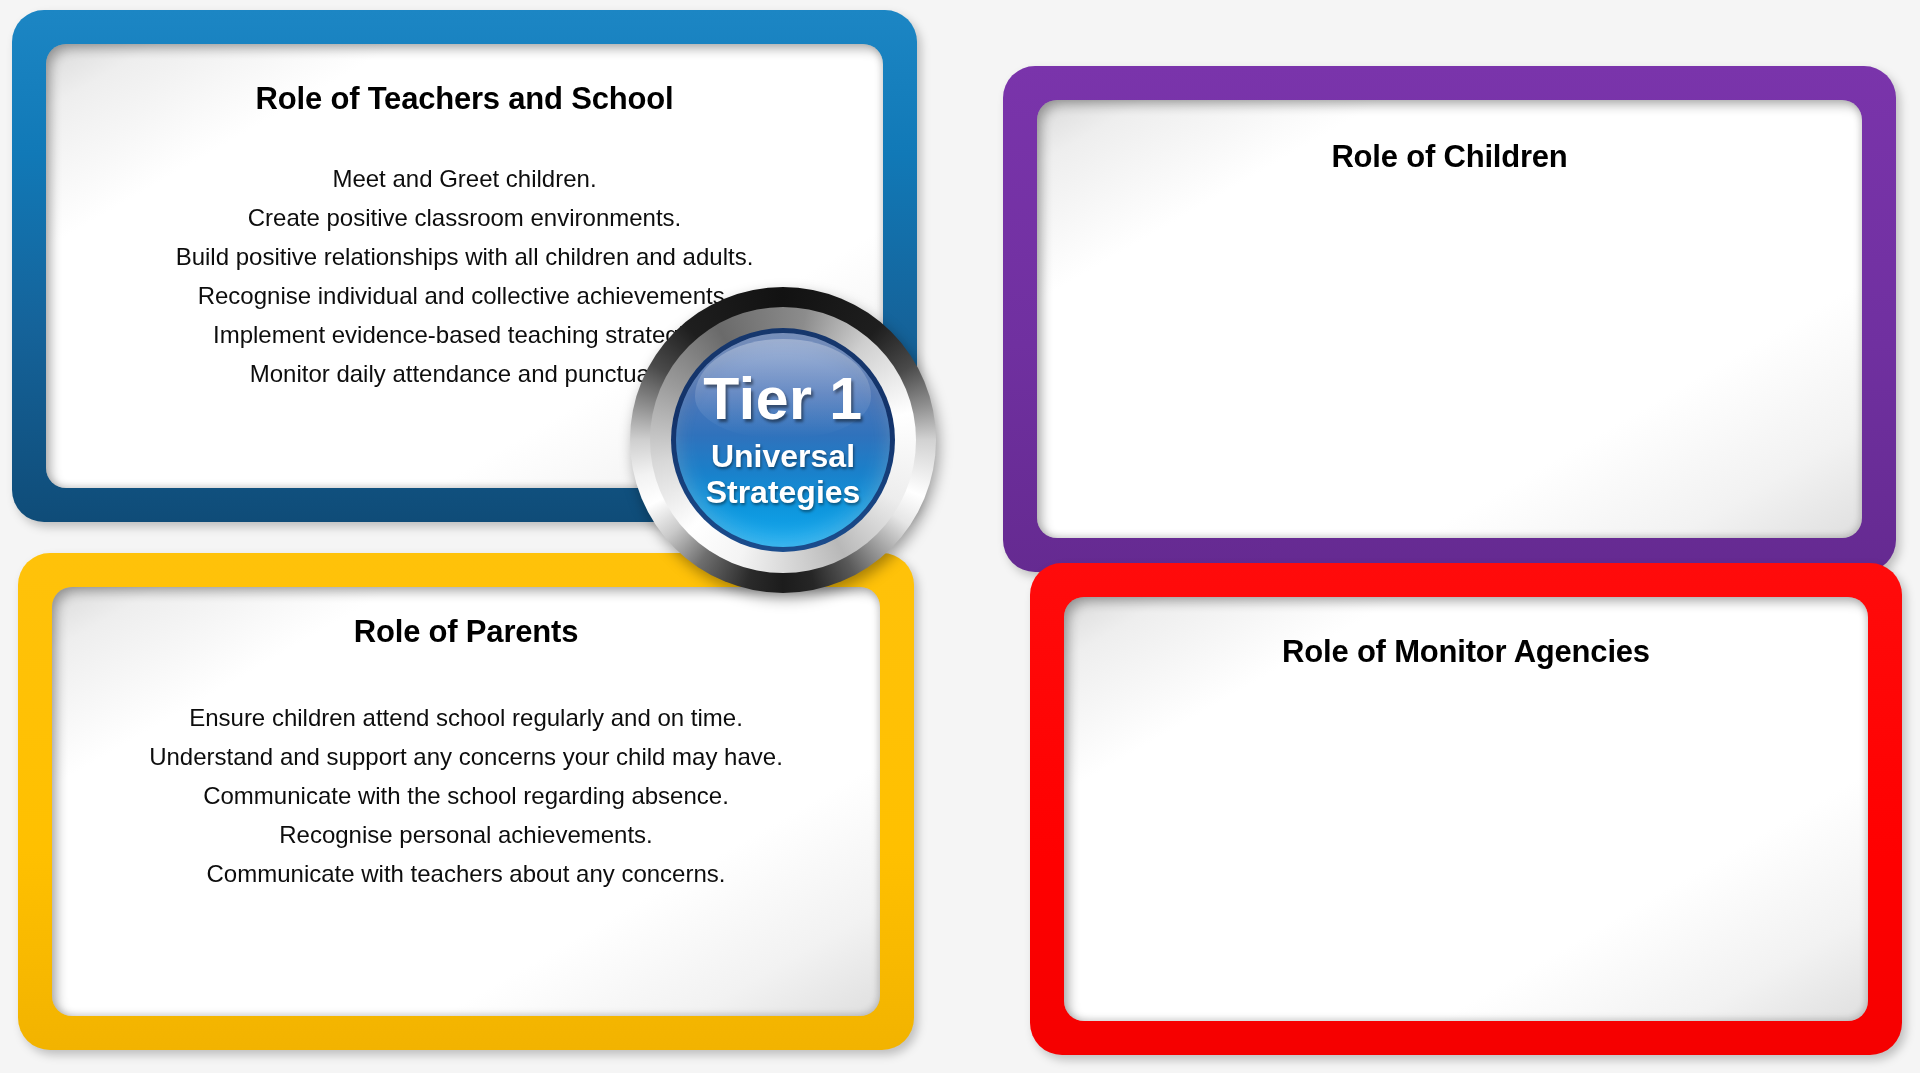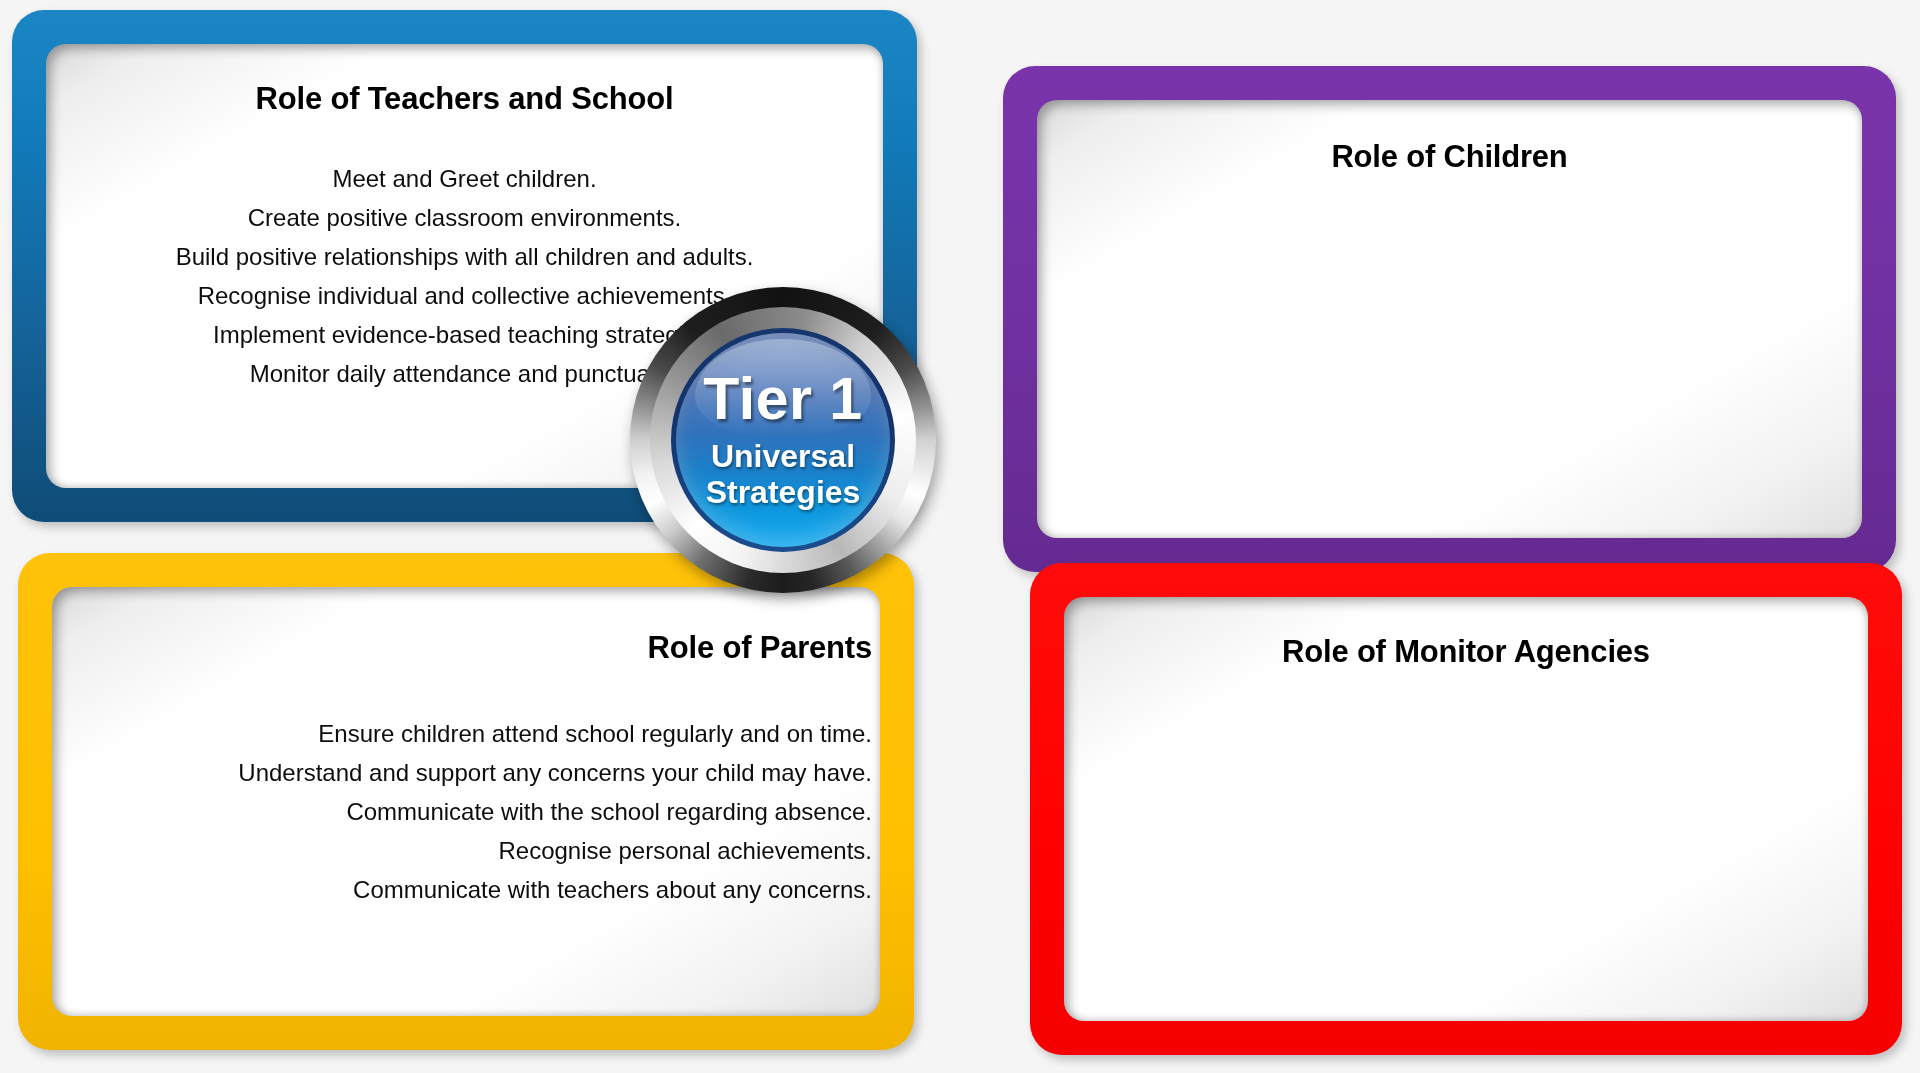--- a/index.html
+++ b/index.html
@@ -81,21 +81,21 @@
   }
   #card-children .card-body { padding: 38px 16px 0 16px; }
   #card-children .card-title { margin-bottom: 40px; }
 
   
   #card-parents {
     left: 18px;  top: 553px;
     width: 896px; height: 497px;
     background: linear-gradient(180deg, #ffc20a 0%, #ffc000 60%, #f2b300 100%);
   }
-  #card-parents .card-body { padding: 42px 8px 0 8px; text-align: right; }
+  #card-parents .card-body { padding: 26px 8px 0 8px; }
   #card-parents .card-title { margin-bottom: 48px; }
 
   
   #card-agencies {
     left: 1030px; top: 563px;
     width: 872px; height: 492px;
     background: linear-gradient(180deg, #ff0b0b 0%, #ff0000 60%, #f50000 100%);
   }
   #card-agencies .card-body { padding: 36px 16px 0 16px; }
   #card-agencies .card-title { margin-bottom: 42px; }

